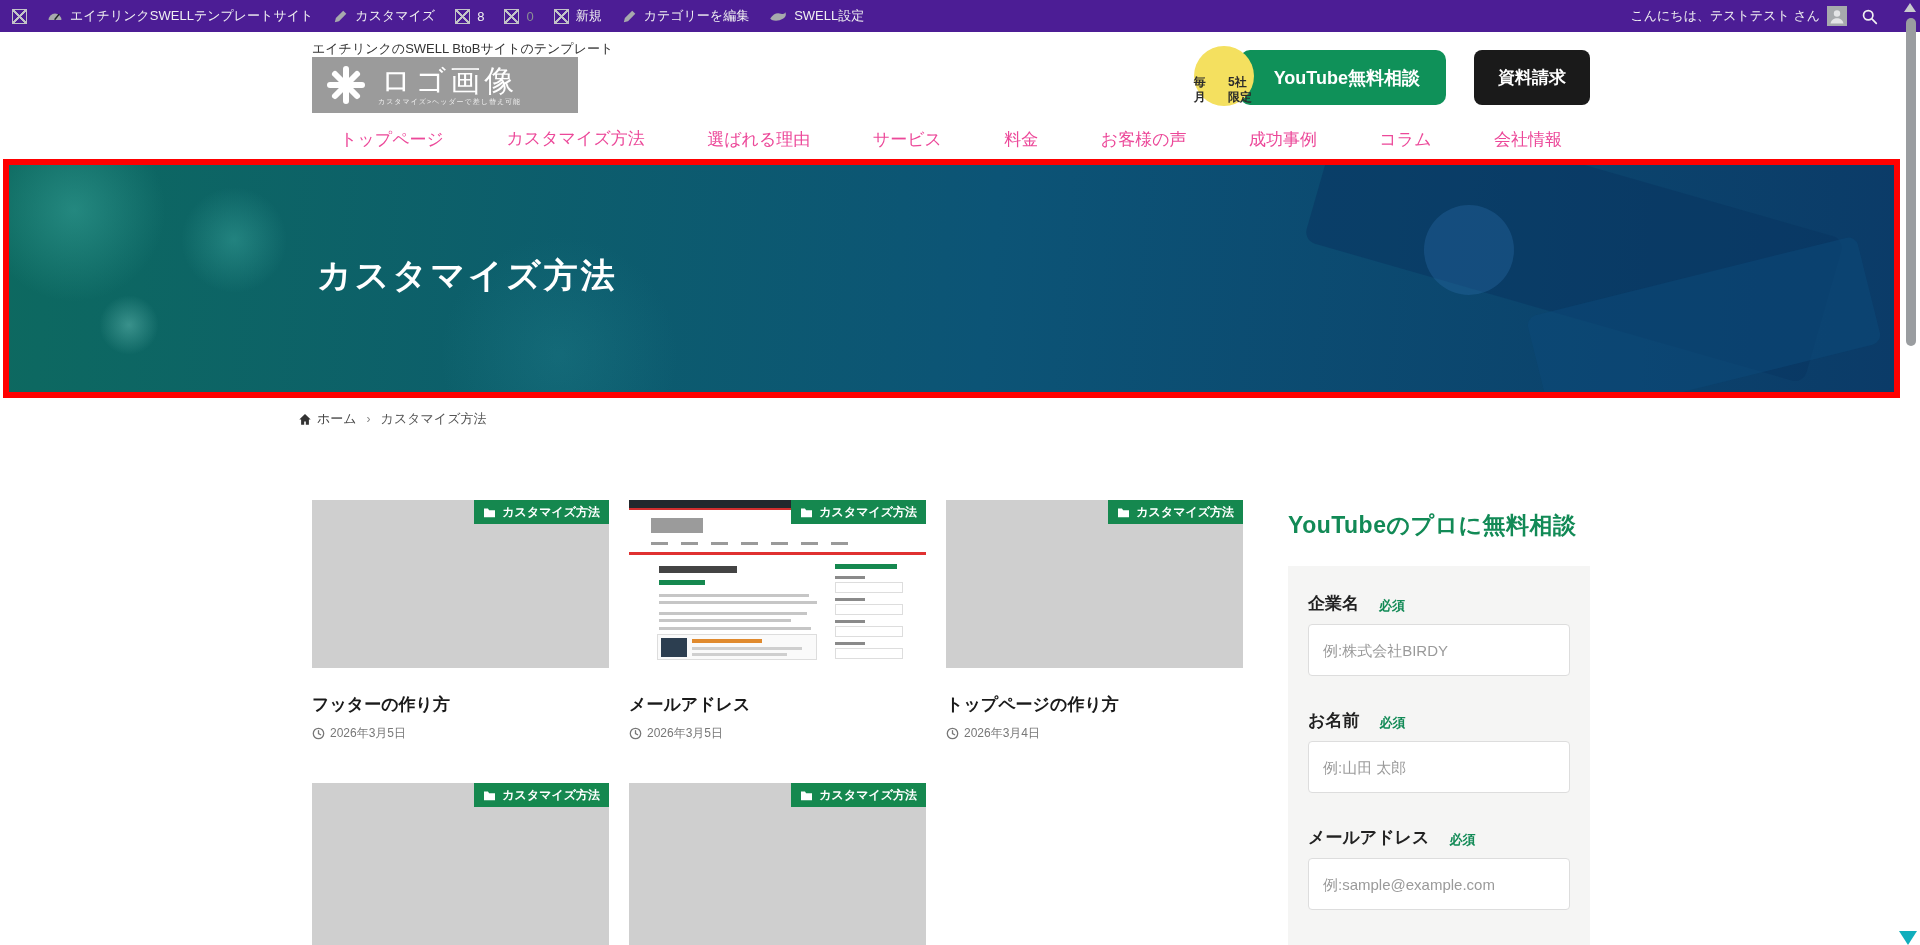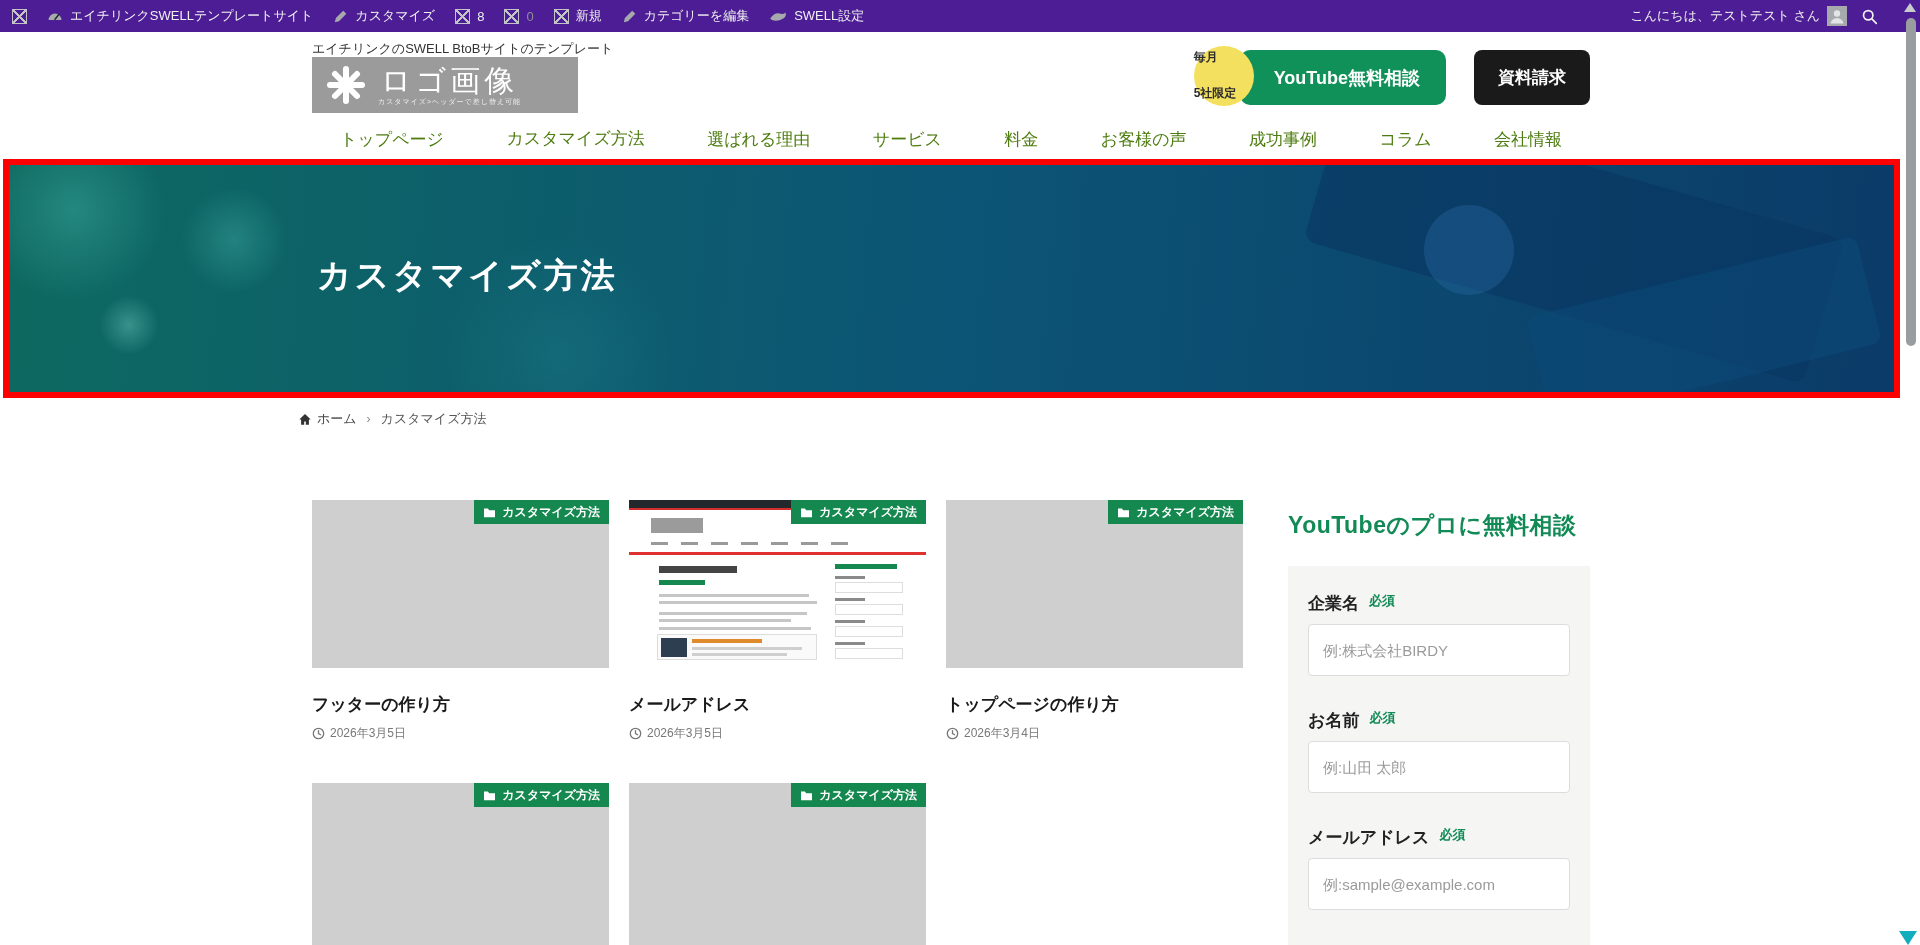--- a/index.html
+++ b/index.html
@@ -26,30 +26,30 @@
   .header { position:absolute; left:0; top:32px; width:1920px; height:143px; background:#fff; }
   .tagline { position:absolute; left:312px; top:8px; font-size:13px; color:#333; }
   .logo { position:absolute; left:312px; top:25px; width:266px; height:56px; background:#9b9b9b;
     display:flex; align-items:center; padding:0 14px; gap:12px; cursor:pointer; }
   .logo-texts { display:flex; flex-direction:column; align-items:center; }
   .logo-main { color:#fff; font-size:30px; letter-spacing:4px; line-height:1.1; }
   .logo-sub { color:#fff; font-size:7px; opacity:.85; letter-spacing:1px; }
   .ctas { position:absolute; right:330px; top:18px; display:flex; align-items:center; gap:28px; }
   .consult { position:relative; }
   .badge-circle { position:absolute; left:-46px; top:-4px; width:60px; height:60px; border-radius:50%;
-    background:#f4e05f; display:flex; flex-direction:column; align-items:flex-start; justify-content:center;
+    background:#f4e05f; display:flex; flex-direction:row; align-items:flex-end; justify-content:center;
     font-size:12px; font-weight:bold; color:#2b2b2b; z-index:2; line-height:1.3;gap:20px; }
   .btn-green { border:0; background:#0f9159; color:#fff; font-weight:bold; font-size:18px;
     height:55px; padding:0 26px 0 34px; border-radius:10px; cursor:pointer;
     font-family:inherit; }
   .btn-black { border:0; background:#1a1a1a; color:#fff; font-weight:bold; font-size:17px;
     height:55px; padding:0 24px; border-radius:8px; cursor:pointer; font-family:inherit; }
   .nav { position:absolute; left:312px; top:88px; width:1278px; height:39px;
     display:flex; justify-content:space-between; align-items:center; padding:0 24px; }
-  .nav a { text-decoration:none; color:#4d7c0f; font-size:17px; padding:9px 4px; cursor:pointer; }
+  .nav a { text-decoration:none; color:#ec4899; font-size:17px; padding:9px 4px; cursor:pointer; }
   .nav a.active { border-bottom:3px solid #333; }
 
   
   .hero { position:absolute; left:3px; top:159px; width:1897px; height:239px;
     border:6px solid #ff0000; }
   .hero-bg { position:relative; width:100%; height:100%; overflow:hidden;
     background:linear-gradient(95deg,#0d6960 0%,#0c5476 52%,#0b3b68 100%); }
   .bokeh { position:absolute; border-radius:50%; }
   .bk1 { left:-30px; top:-50px; width:190px; height:190px;
     background:radial-gradient(circle, rgba(64,175,163,.45), transparent 68%); }
@@ -106,21 +106,21 @@
   .mn-side-h { position:absolute; left:206px; top:64px; width:62px; height:5px; background:#15884f; }
   .mn-field { position:absolute; left:206px; width:68px; }
   .mn-field .fl { width:30px; height:3px; background:#8a8a8a; margin-bottom:3px; }
   .mn-field .fb { width:68px; height:11px; background:#fff; border:1px solid #ddd; }
 
   
   .sidebar { position:absolute; left:1288px; top:510px; width:302px; }
   .sb-heading { color:#128a56; font-size:23px; font-weight:bold; letter-spacing:.5px; }
   .sb-form { margin-top:25px; background:#f5f5f4; padding:26px 20px 40px; height:390px; overflow:hidden; }
   .field { margin-bottom:33px; }
-  .field-label { font-size:17px; font-weight:bold; color:#222; display:flex; align-items:flex-start; gap:10px;font-family:Liberation Mono, monospace; }
+  .field-label { font-size:17px; font-weight:bold; color:#222; display:flex; align-items:flex-end; gap:20px;font-family:Liberation Mono, monospace; }
   .req { color:#128a56; font-size:13px; font-weight:bold; }
   .field input { margin-top:9px; width:100%; height:52px; border:1px solid #ddd; border-radius:4px;
     background:#fff; padding:5px 14px; font-size:15px; color:#000000; font-family:inherit; }
   .field input::placeholder { color:#9a9a9a; }
 
   
   .sb-up { position:absolute; right:4px; top:3px; width:0; height:0; z-index:60;
     border-left:6px solid transparent; border-right:6px solid transparent;
     border-bottom:9px solid #c8cbce; cursor:pointer; }
   .sb-thumb { position:absolute; right:4px; top:18px; width:10px; height:328px; border-radius:5px;

